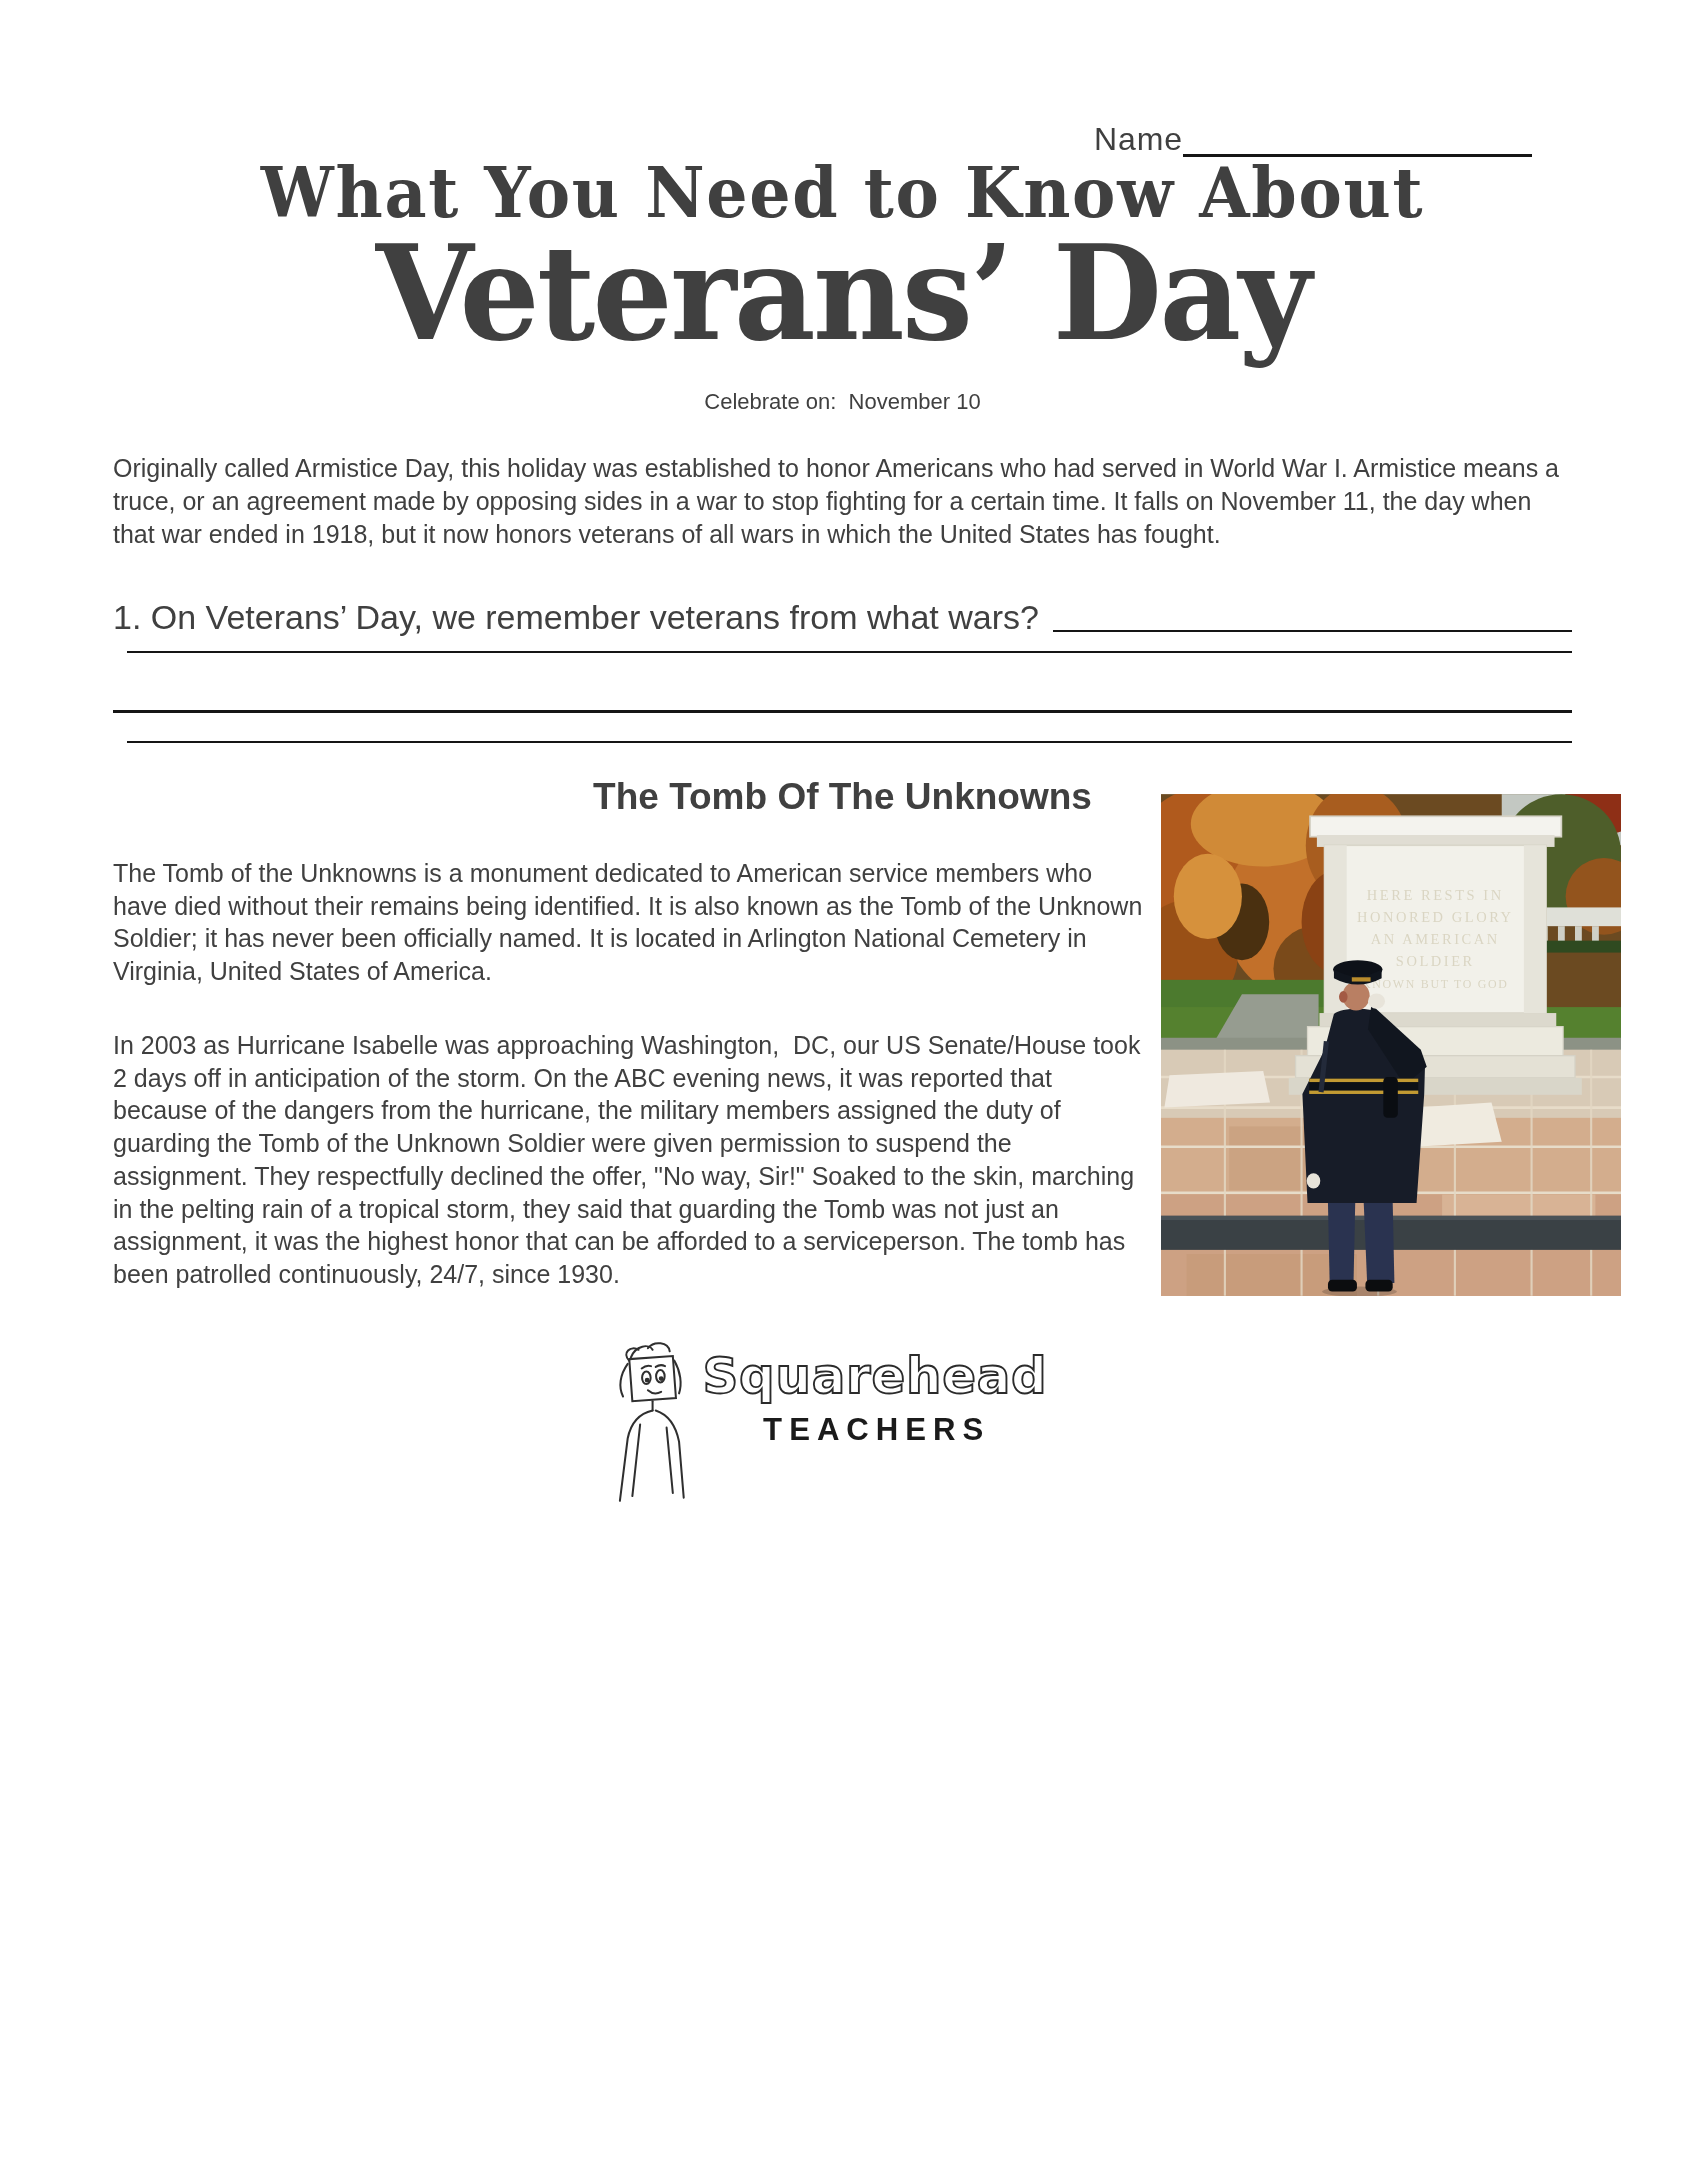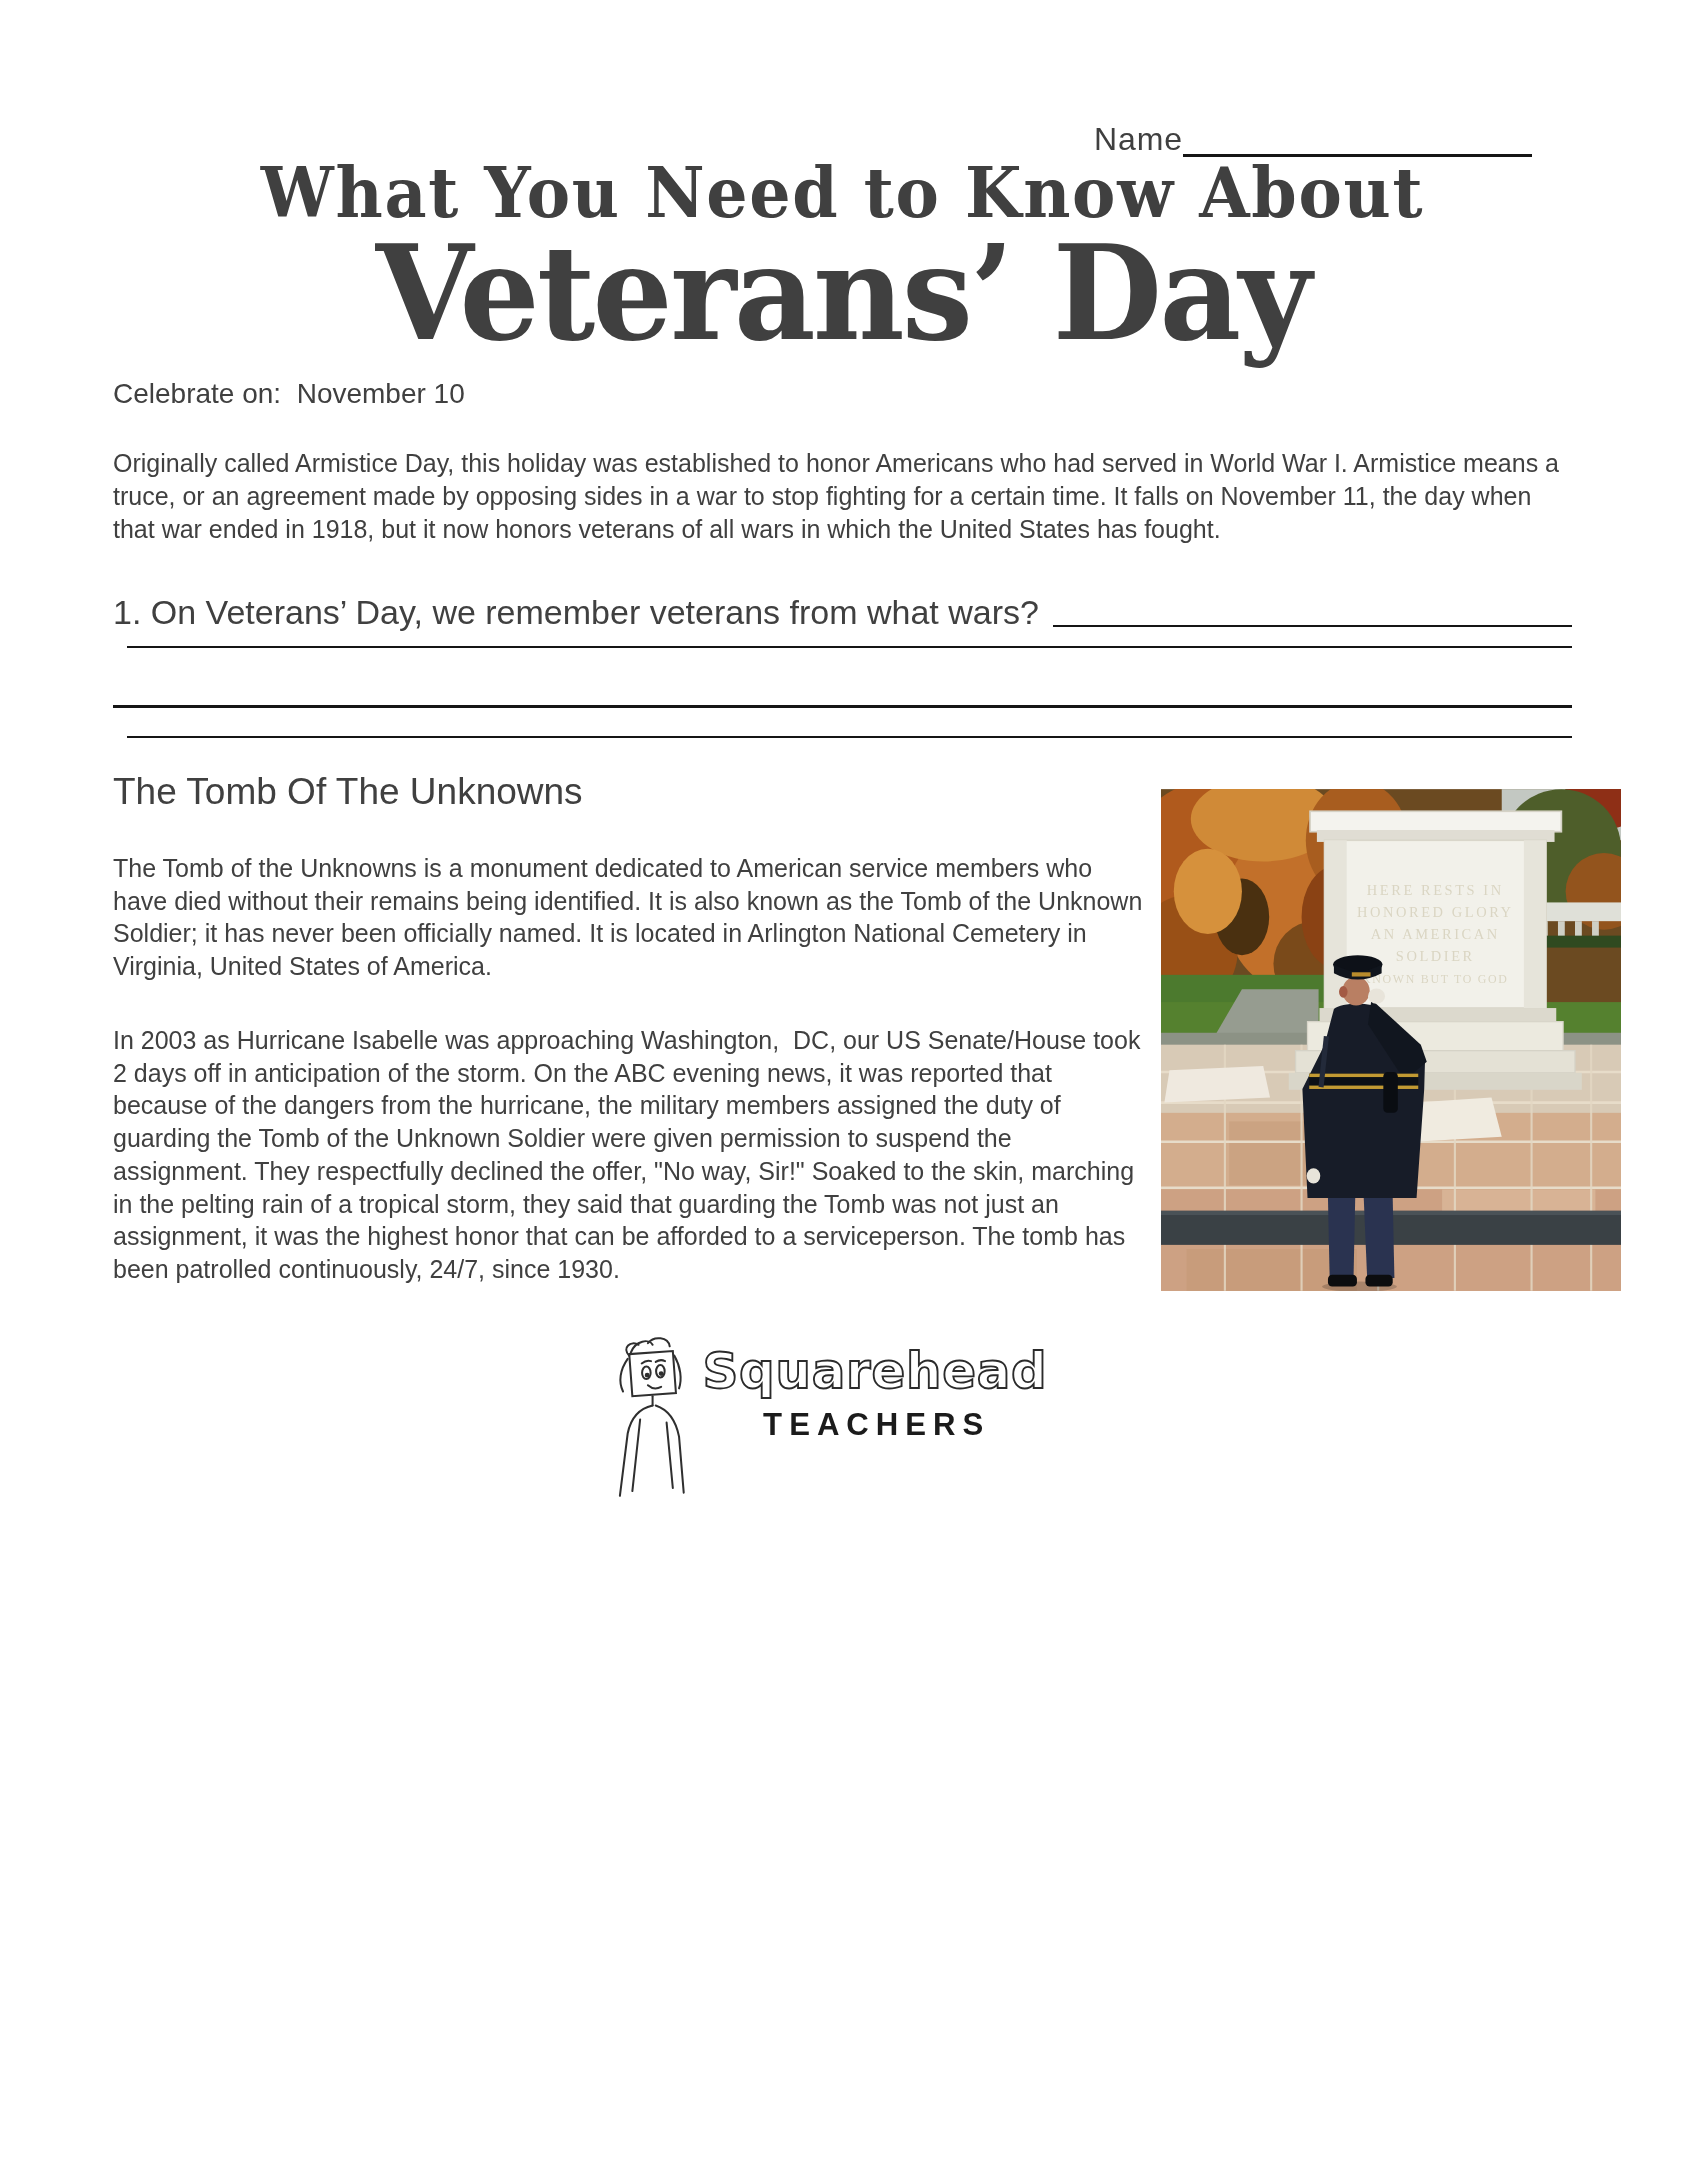--- a/index.html
+++ b/index.html
@@ -42,23 +42,24 @@
     font-family: "DejaVu Serif", serif;
     font-weight: 700;
     font-size: 126px;
     line-height: 1.0;
     letter-spacing: -2.6px;
     margin-top: 3.4px;
     transform: scaleY(1.04);
   }
 
   .celebrate {
-    margin-top: 22px;
-    font-size: 28px;
+    margin-top: 33px;
+    font-size: 22px;
     white-space: pre-wrap;
+    text-align: center;
   }
 
   .body-par {
     margin: 0;
     margin-top: 39px;
     font-size: 25px;
     line-height: 1.31;
   }
   .p1 { margin-top: 37px; }
 
@@ -77,22 +78,23 @@
   .full-line {
     margin-top: 49px;
     width: 100%;
     height: 1.7px;
     border-bottom: 3.4px solid #151515;
   }
 
   .section-heading {
     margin-top: 24px;
     font-size: 37px;
-    font-weight: 400;
+    font-weight: 700;
     line-height: 1.25;
+    text-align: center;
   }
 
   
   .tomb-photo-wrap {
     float: right;
     width: 460px;
     height: 502px;
     margin: -25.6px -49px 10.2px 17px;
   }
   .tomb-photo-wrap svg { display:block; width: 460px; height: 502px; }

